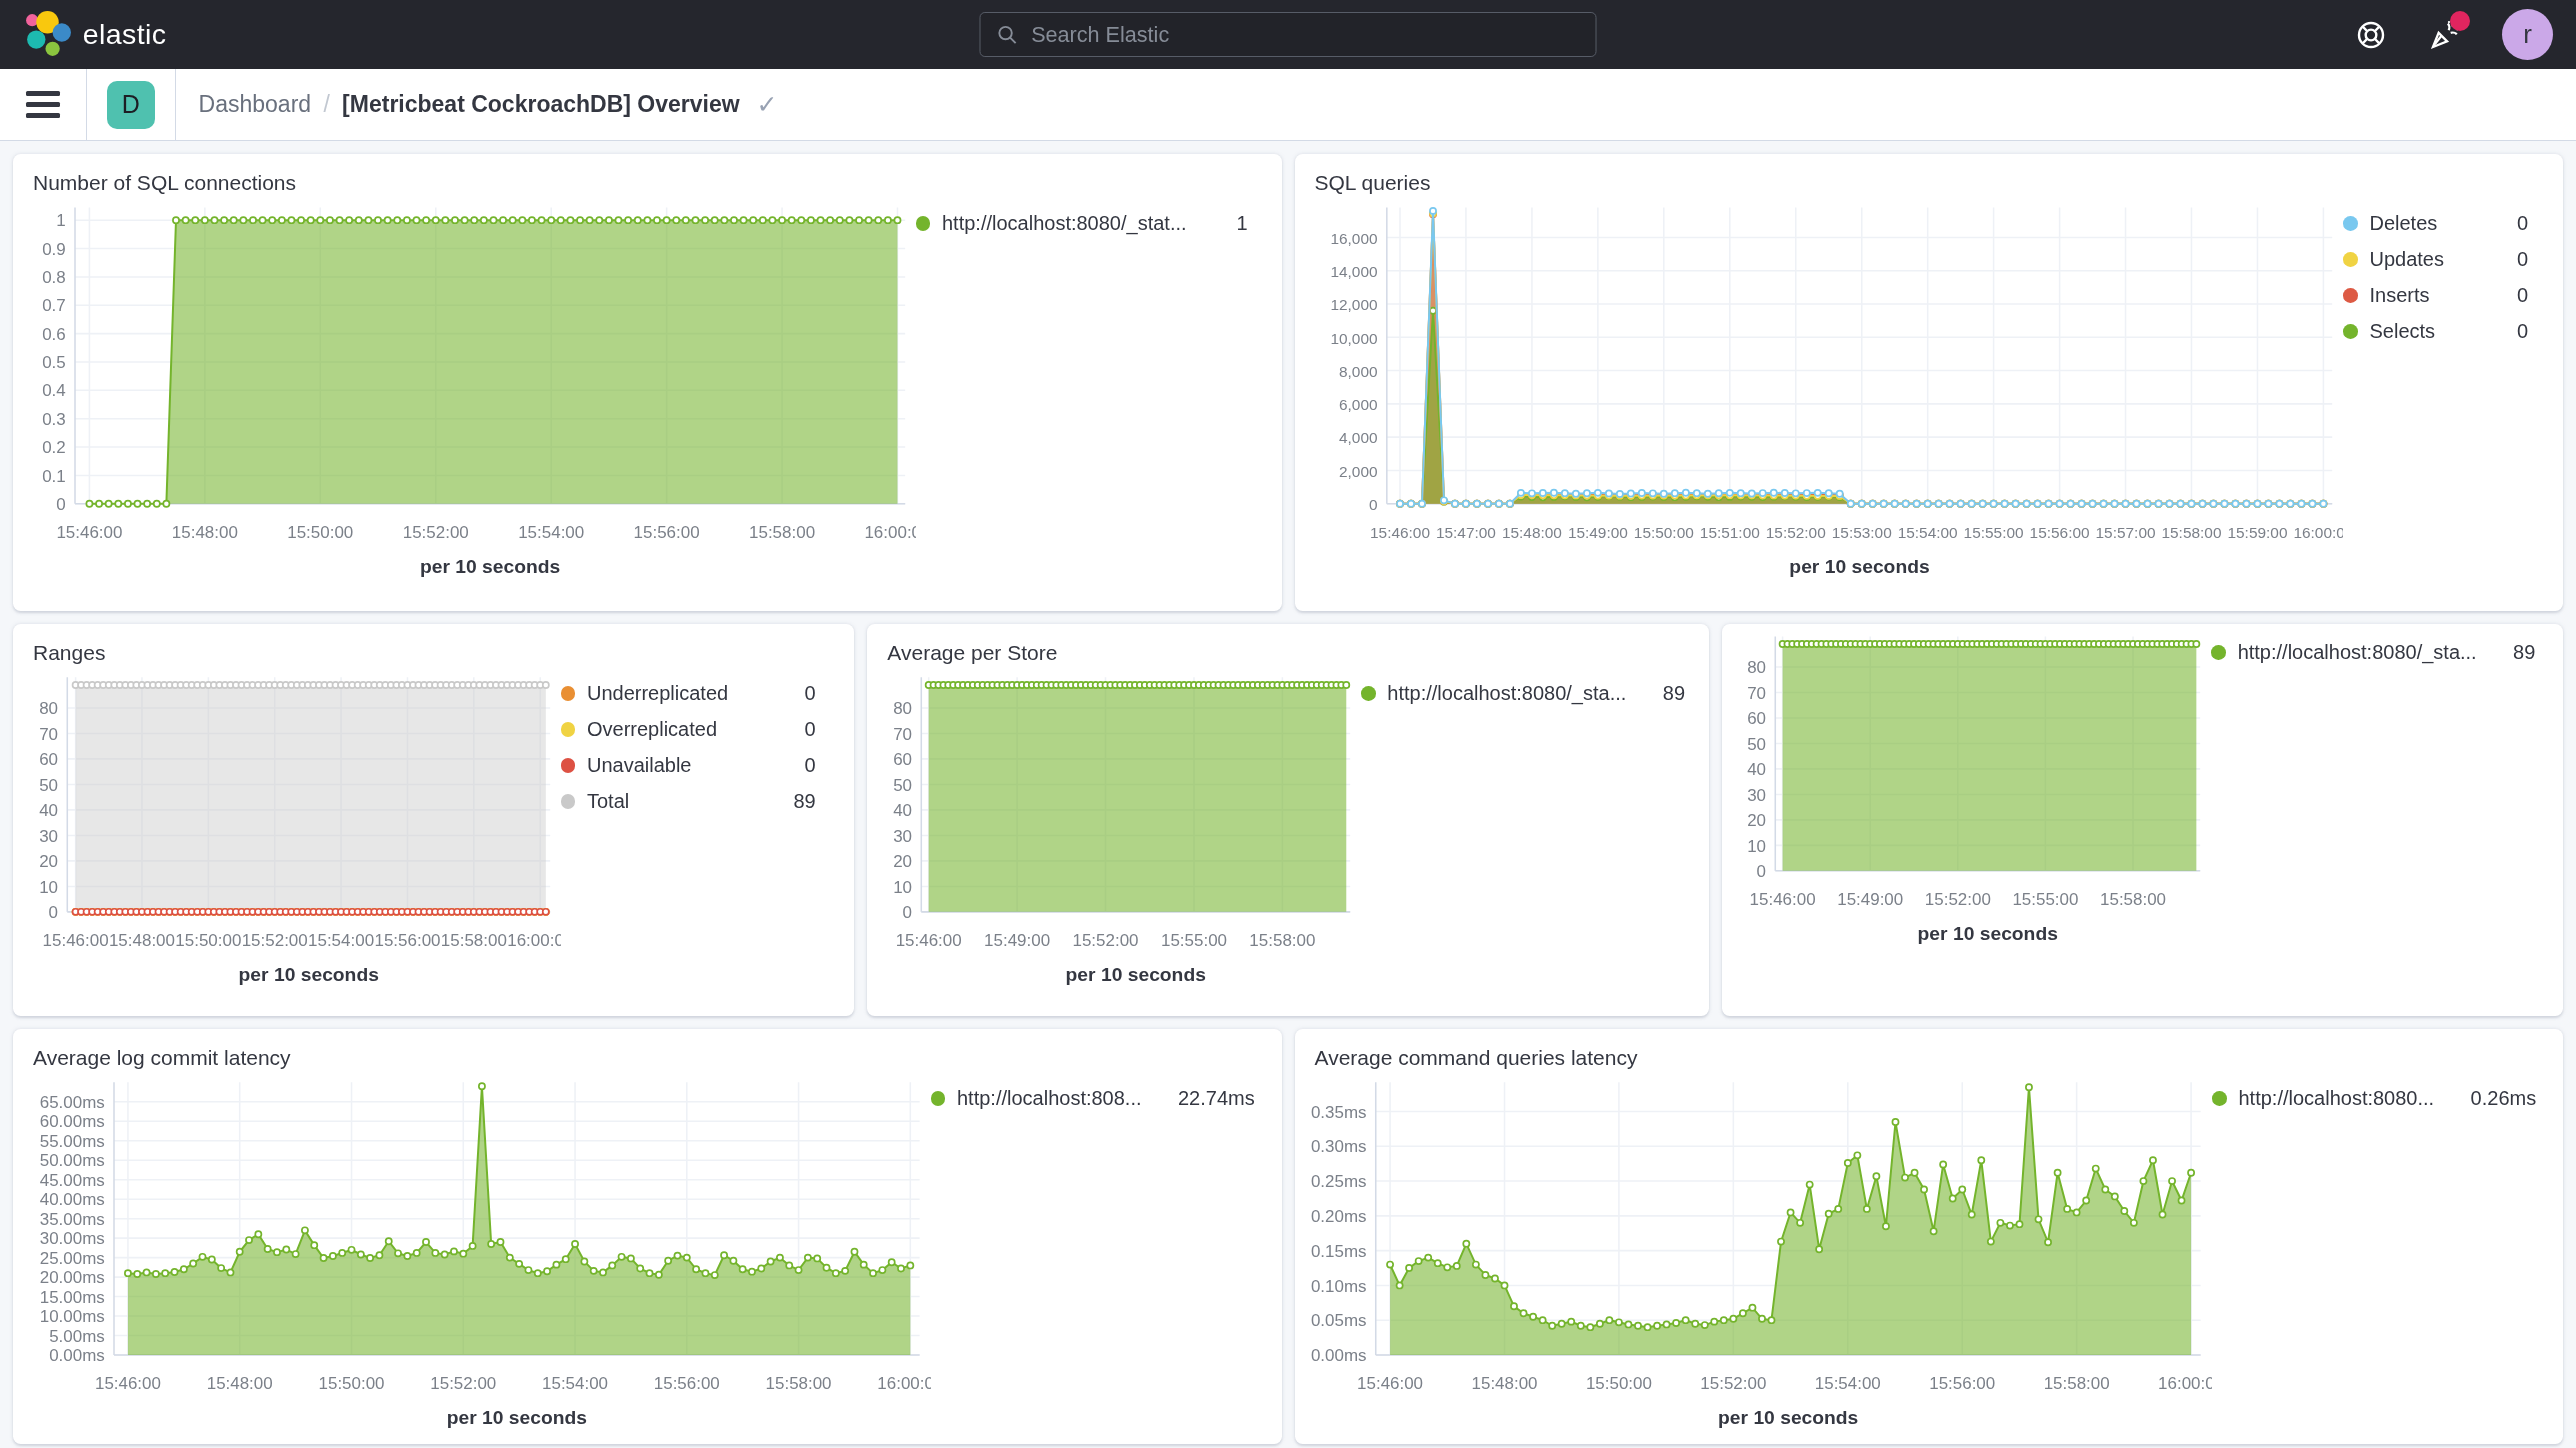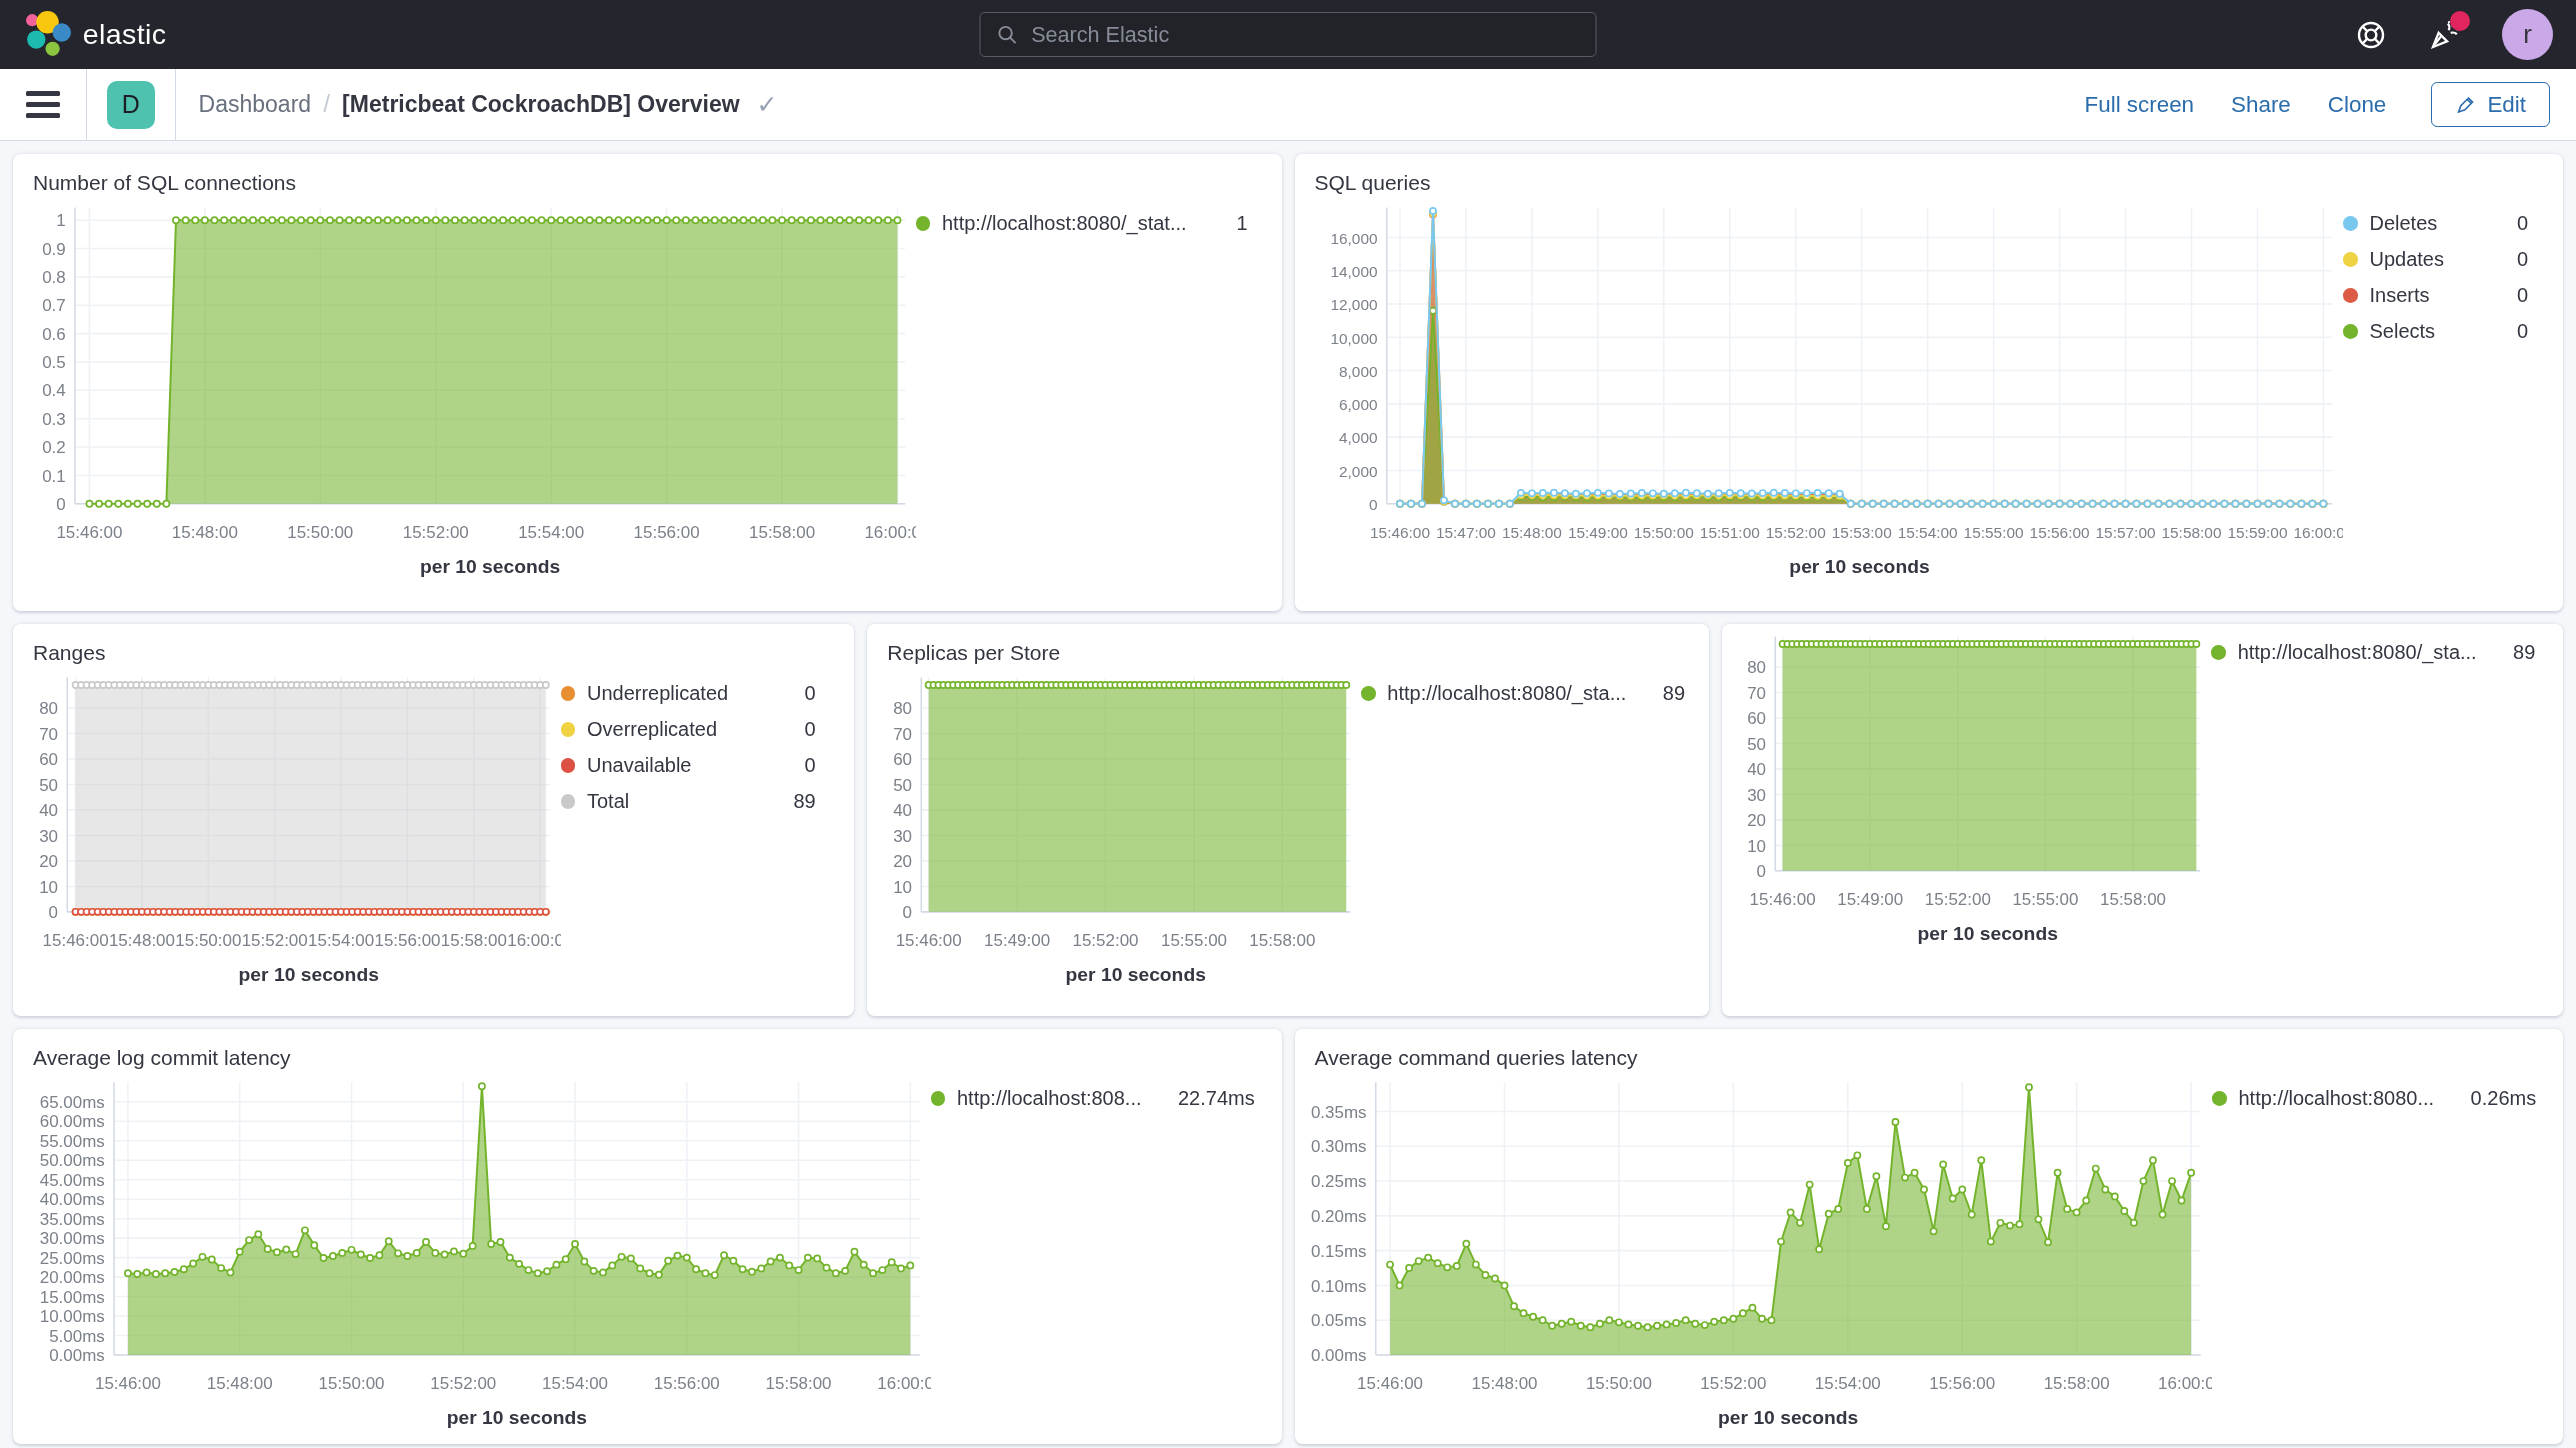--- a/index.html
+++ b/index.html
@@ -108,32 +108,20 @@
       <span></span>
     </div>
   <div class="tb-divider"></div>
   <div class="dash-badge">D</div>
   <div class="tb-divider"></div>
   <div class="crumbs">
     <span class="crumb-root">Dashboard</span>
     <span class="crumb-sep">/</span>
     <span class="crumb-title">[Metricbeat CockroachDB] Overview</span>
     <span class="check">✓</span>
-  </div>
-  <div class="tb-actions">
-    <span class="tb-link">Full screen</span>
-    <span class="tb-link">Share</span>
-    <span class="tb-link">Clone</span>
-    <button class="edit-btn">
-      <svg width="21.6" height="21.6" viewBox="0 0 24 24" fill="none" stroke="#2a6cac" stroke-width="1.8">
-        <path d="M4 20 L6.5 13 L15 4.5 L19.5 9 L11 17.5 L4 20 Z"></path>
-          <path d="M13.5 6 L18 10.5"></path>
-      </svg>
-      <span>Edit</span>
-    </button>
   </div>
 </nav>
 
 <main class="content">
   <div class="row row1">
     <section class="panel">
       <h3>Number of SQL connections</h3>
       <div class="chart-row">
         <div class="chart-slot"><svg width="895" height="386" viewBox="0 0 1160 500">
               <line x1="88.7" y1="16" x2="88.7" y2="400" stroke="#eef1f6" stroke-width="2"></line>
@@ -1114,21 +1102,21 @@
             </div>
             <div class="lg-entry">
               <span class="lg-dot" style="background:#c9c9c9"></span>
               <span class="lg-label">Total</span>
               <span class="lg-value">89</span>
             </div>
           </div>
       </div>
     </section>
     <section class="panel">
-      <h3>Replicas per Store</h3>
+      <h3>Average per Store</h3>
       <div class="chart-row">
         <div class="chart-slot"><svg width="486" height="324" viewBox="0 0 630 420">
               <line x1="69.6" y1="16" x2="69.6" y2="320" stroke="#eef1f6" stroke-width="2"></line>
               <line x1="184.2" y1="16" x2="184.2" y2="320" stroke="#eef1f6" stroke-width="2"></line>
               <line x1="298.8" y1="16" x2="298.8" y2="320" stroke="#eef1f6" stroke-width="2"></line>
               <line x1="413.5" y1="16" x2="413.5" y2="320" stroke="#eef1f6" stroke-width="2"></line>
               <line x1="528.1" y1="16" x2="528.1" y2="320" stroke="#eef1f6" stroke-width="2"></line>
               <line x1="60" y1="320.0" x2="616" y2="320.0" stroke="#eef1f6" stroke-width="2"></line>
               <text class="tick" x="48" y="328" text-anchor="end" font-size="22">0</text>
               <line x1="60" y1="287.0" x2="616" y2="287.0" stroke="#eef1f6" stroke-width="2"></line>

